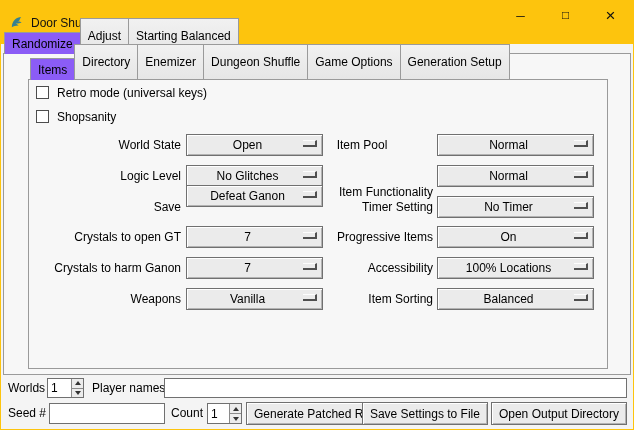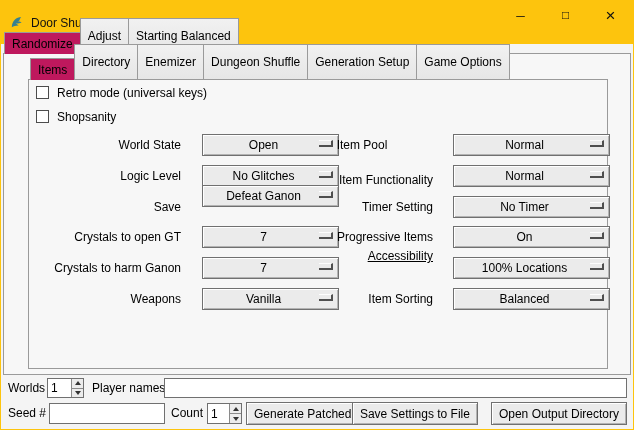--- a/index.html
+++ b/index.html
@@ -32,42 +32,42 @@
   .tabs{position:absolute;display:flex;align-items:flex-end;z-index:3;}
   .main-tabs{left:3px;top:31px;height:22px;}
   .sub-tabs{left:29px;top:57px;height:22px;}
   .tab{
     height:36px;display:flex;align-items:center;padding:0 7px;
     background:linear-gradient(#f1f1f1,#e6e6e6);
     border:1px solid #9a9a9a;white-space:nowrap;cursor:default;
   }
   .tab + .tab{margin-left:-1px;}
   .tab.active{
-    height:22px;background:#be185d;border-bottom:none;
+    height:22px;background:#8b5cf6;border-bottom:none;
     position:relative;z-index:4;
   }
   .pane{position:absolute;background:#f7f7f7;border:1px solid #9a9a9a;z-index:1;}
   .outer-pane{left:2px;top:52px;width:628px;height:322px;}
   .inner-pane{left:27px;top:78px;width:580px;height:290px;z-index:2;}
   
   .checkbox{
     position:absolute;width:13px;height:13px;background:#fff;
     border:1px solid #4d4d4d;z-index:5;cursor:default;
   }
   .cb-label{position:absolute;line-height:20px;z-index:5;cursor:default;text-align:center;}
   
   .lbl{position:absolute;line-height:22px;z-index:5;white-space:nowrap;}
   .left-lbl{left:20px;width:160px;text-align:right;}
   .right-lbl{left:290px;width:142px;text-align:right;}
   .opt{
     position:absolute;height:22px;background:#ebebeb;
     border:1px solid #707070;
     box-shadow:inset 1px 1px 0 #ffffff, inset -1px -1px 0 #b3b3b3;
     display:flex;align-items:center;justify-content:center;
-    z-index:5;cursor:default;margin-left:16px;
+    z-index:5;cursor:default;
   }
   .left-opt{left:185px;width:137px;}
   .right-opt{left:436px;width:157px;}
   .opt-val{padding-right:14px;white-space:nowrap;}
   .opt-ind{
     position:absolute;right:5px;top:50%;margin-top:-5px;
     width:14px;height:7px;
     border-bottom:2px solid #4f4f4f;border-right:2px solid #4f4f4f;
     border-top:1px solid #fdfdfd;
   }
@@ -88,21 +88,21 @@
   .spin-btn{flex:1;background:#ececec;display:flex;align-items:center;justify-content:center;cursor:default;}
   .spin-btn + .spin-btn{border-top:1px solid #8a8a8a;}
   .tri-up{width:0;height:0;border-left:3px solid transparent;border-right:3px solid transparent;border-bottom:4px solid #333;}
   .tri-down{width:0;height:0;border-left:3px solid transparent;border-right:3px solid transparent;border-top:4px solid #333;}
   .btn{
     height:23px;background:#ebebeb;border:1px solid #707070;
     box-shadow:inset 1px 1px 0 #ffffff, inset -1px -1px 0 #b3b3b3;
     padding:0 7px;font:inherit;white-space:nowrap;z-index:5;cursor:default;
   }
   .btn.abs{position:absolute;}
-  .bottom-right{position:absolute;right:6px;top:401px;display:flex;gap:13px;z-index:5;}
+  .bottom-right{position:absolute;right:6px;top:401px;display:flex;gap:3px;z-index:5;}
 </style>
 </head>
 <body>
 
 <div class="window">
 
   <div class="titlebar">
     <svg class="app-icon" width="15" height="15" viewBox="0 0 16 16">
       <path d="M3 13 C3 6 8 2 13 2 C11 4.5 12 6 9 7 C11 7 12 7 13.5 8 C10.5 9.2 9 9 7 9 C9 10 9.3 10.2 10.3 11.3 C7.5 11.2 5 12 3 13 Z" fill="#38808f"></path>
     </svg>
@@ -127,22 +127,22 @@
     <div class="tab active">Randomize</div>
     <div class="tab">Adjust</div>
     <div class="tab">Starting Balanced</div>
   </div>
 
   <div class="tabs sub-tabs">
     <div class="tab active">Items</div>
     <div class="tab">Directory</div>
     <div class="tab">Enemizer</div>
     <div class="tab">Dungeon Shuffle</div>
+    <div class="tab">Game Options</div>
     <div class="tab">Generation Setup</div>
-    <div class="tab">Game Options</div>
   </div>
 
   <div class="checkbox" style="left:35px;top:85px;"></div>
   <div class="cb-label" style="left:56px;top:82px;">Retro mode (universal keys)</div>
   <div class="checkbox" style="left:35px;top:109px;"></div>
   <div class="cb-label" style="left:56px;top:106px;">Shopsanity</div>
 
   <div class="lbl left-lbl" style="top:133px;">World State</div>
   <div class="opt left-opt" style="top:133px;">
     <span class="opt-val">Open</span>
@@ -178,39 +178,39 @@
     <span class="opt-val">Vanilla</span>
     <span class="opt-ind"></span>
   </div>
 
   <div class="lbl right-lbl" style="top:133px;text-align:center;">Item Pool</div>
   <div class="opt right-opt" style="top:133px;">
     <span class="opt-val">Normal</span>
     <span class="opt-ind"></span>
   </div>
 
-  <div class="lbl right-lbl" style="top:168px;text-align:right;">Item Functionality</div>
+  <div class="lbl right-lbl" style="top:180px;text-align:right;">Item Functionality</div>
   <div class="opt right-opt" style="top:164px;">
     <span class="opt-val">Normal</span>
     <span class="opt-ind"></span>
   </div>
 
   <div class="lbl right-lbl" style="top:195px;">Timer Setting</div>
   <div class="opt right-opt" style="top:195px;">
     <span class="opt-val">No Timer</span>
     <span class="opt-ind"></span>
   </div>
 
   <div class="lbl right-lbl" style="top:225px;">Progressive Items</div>
   <div class="opt right-opt" style="top:225px;">
     <span class="opt-val">On</span>
     <span class="opt-ind"></span>
   </div>
 
-  <div class="lbl right-lbl" style="top:244px;text-decoration:underline;">Accessibility</div>
+  <div class="lbl right-lbl" style="top:256px;">Accessibility</div>
   <div class="opt right-opt" style="top:256px;">
     <span class="opt-val">100% Locations</span>
     <span class="opt-ind"></span>
   </div>
 
   <div class="lbl right-lbl" style="top:287px;">Item Sorting</div>
   <div class="opt right-opt" style="top:287px;">
     <span class="opt-val">Balanced</span>
     <span class="opt-ind"></span>
   </div>

